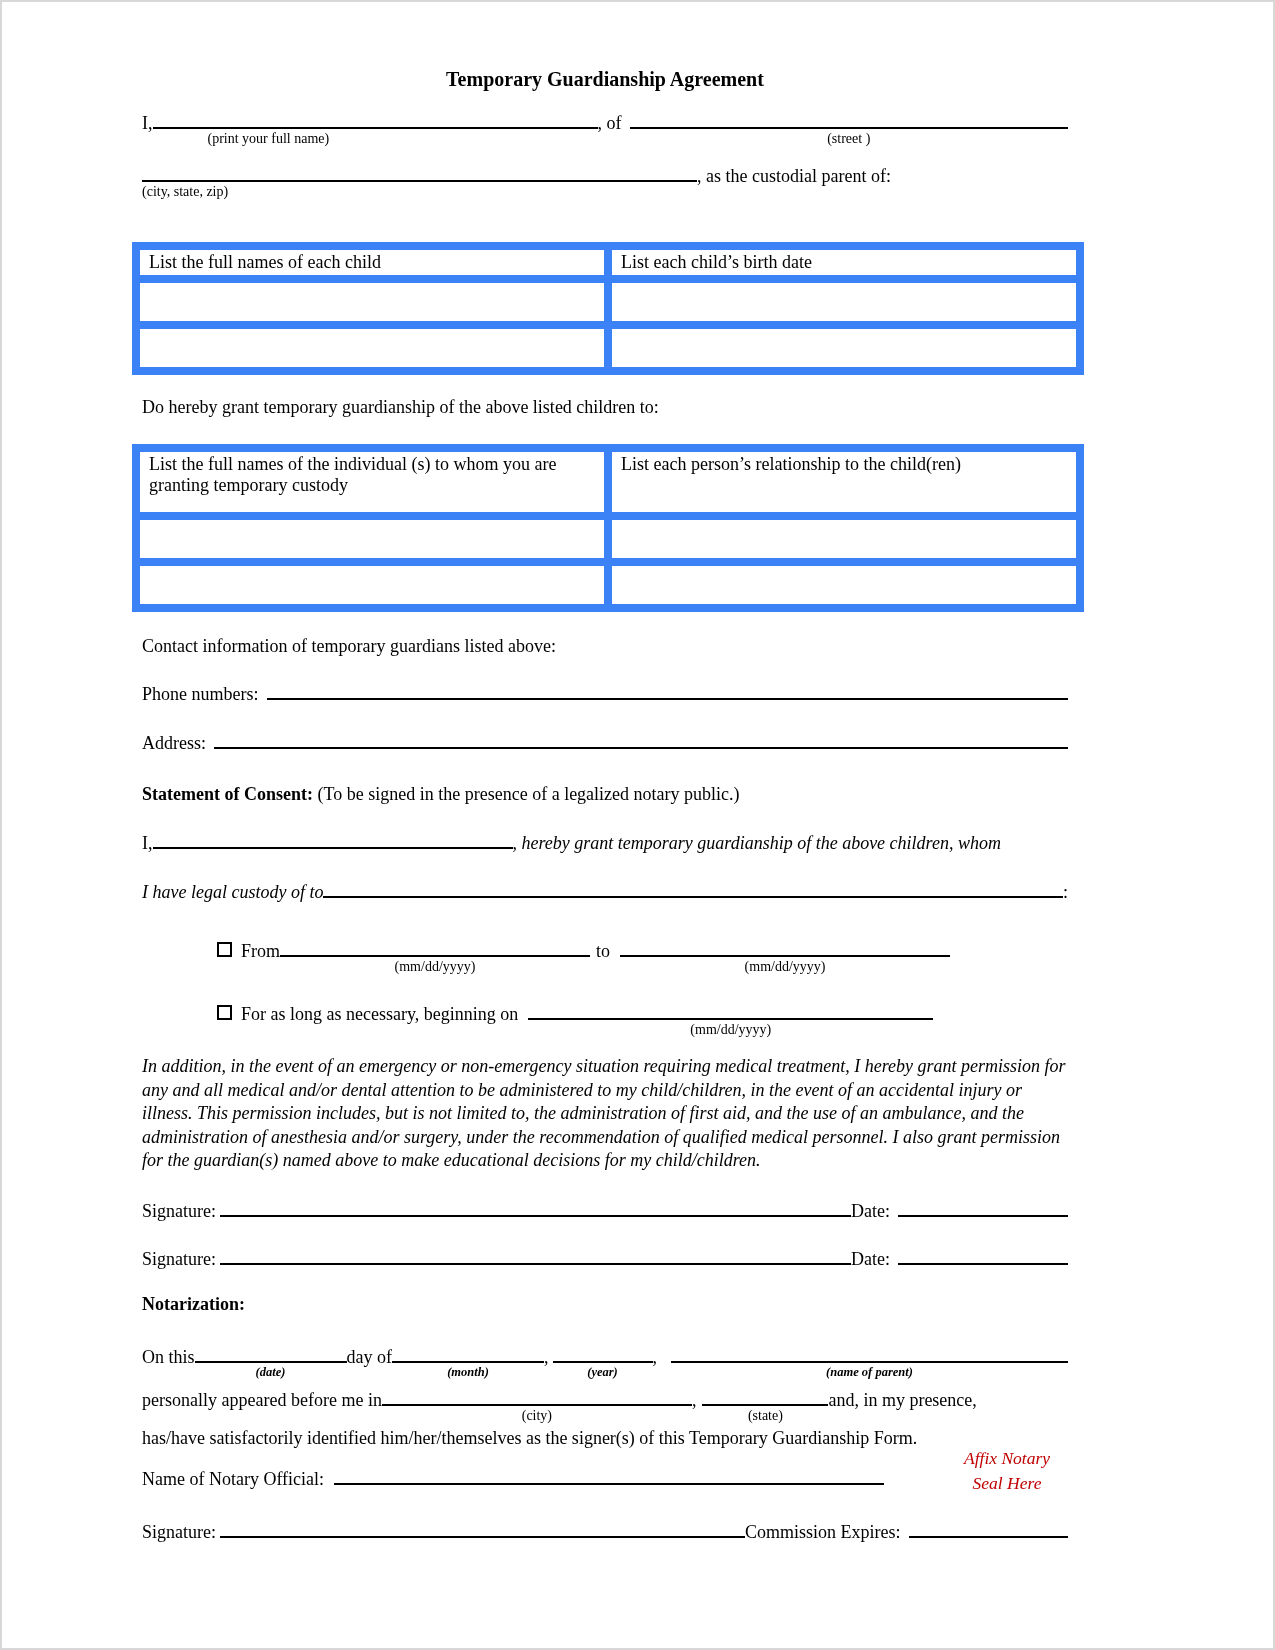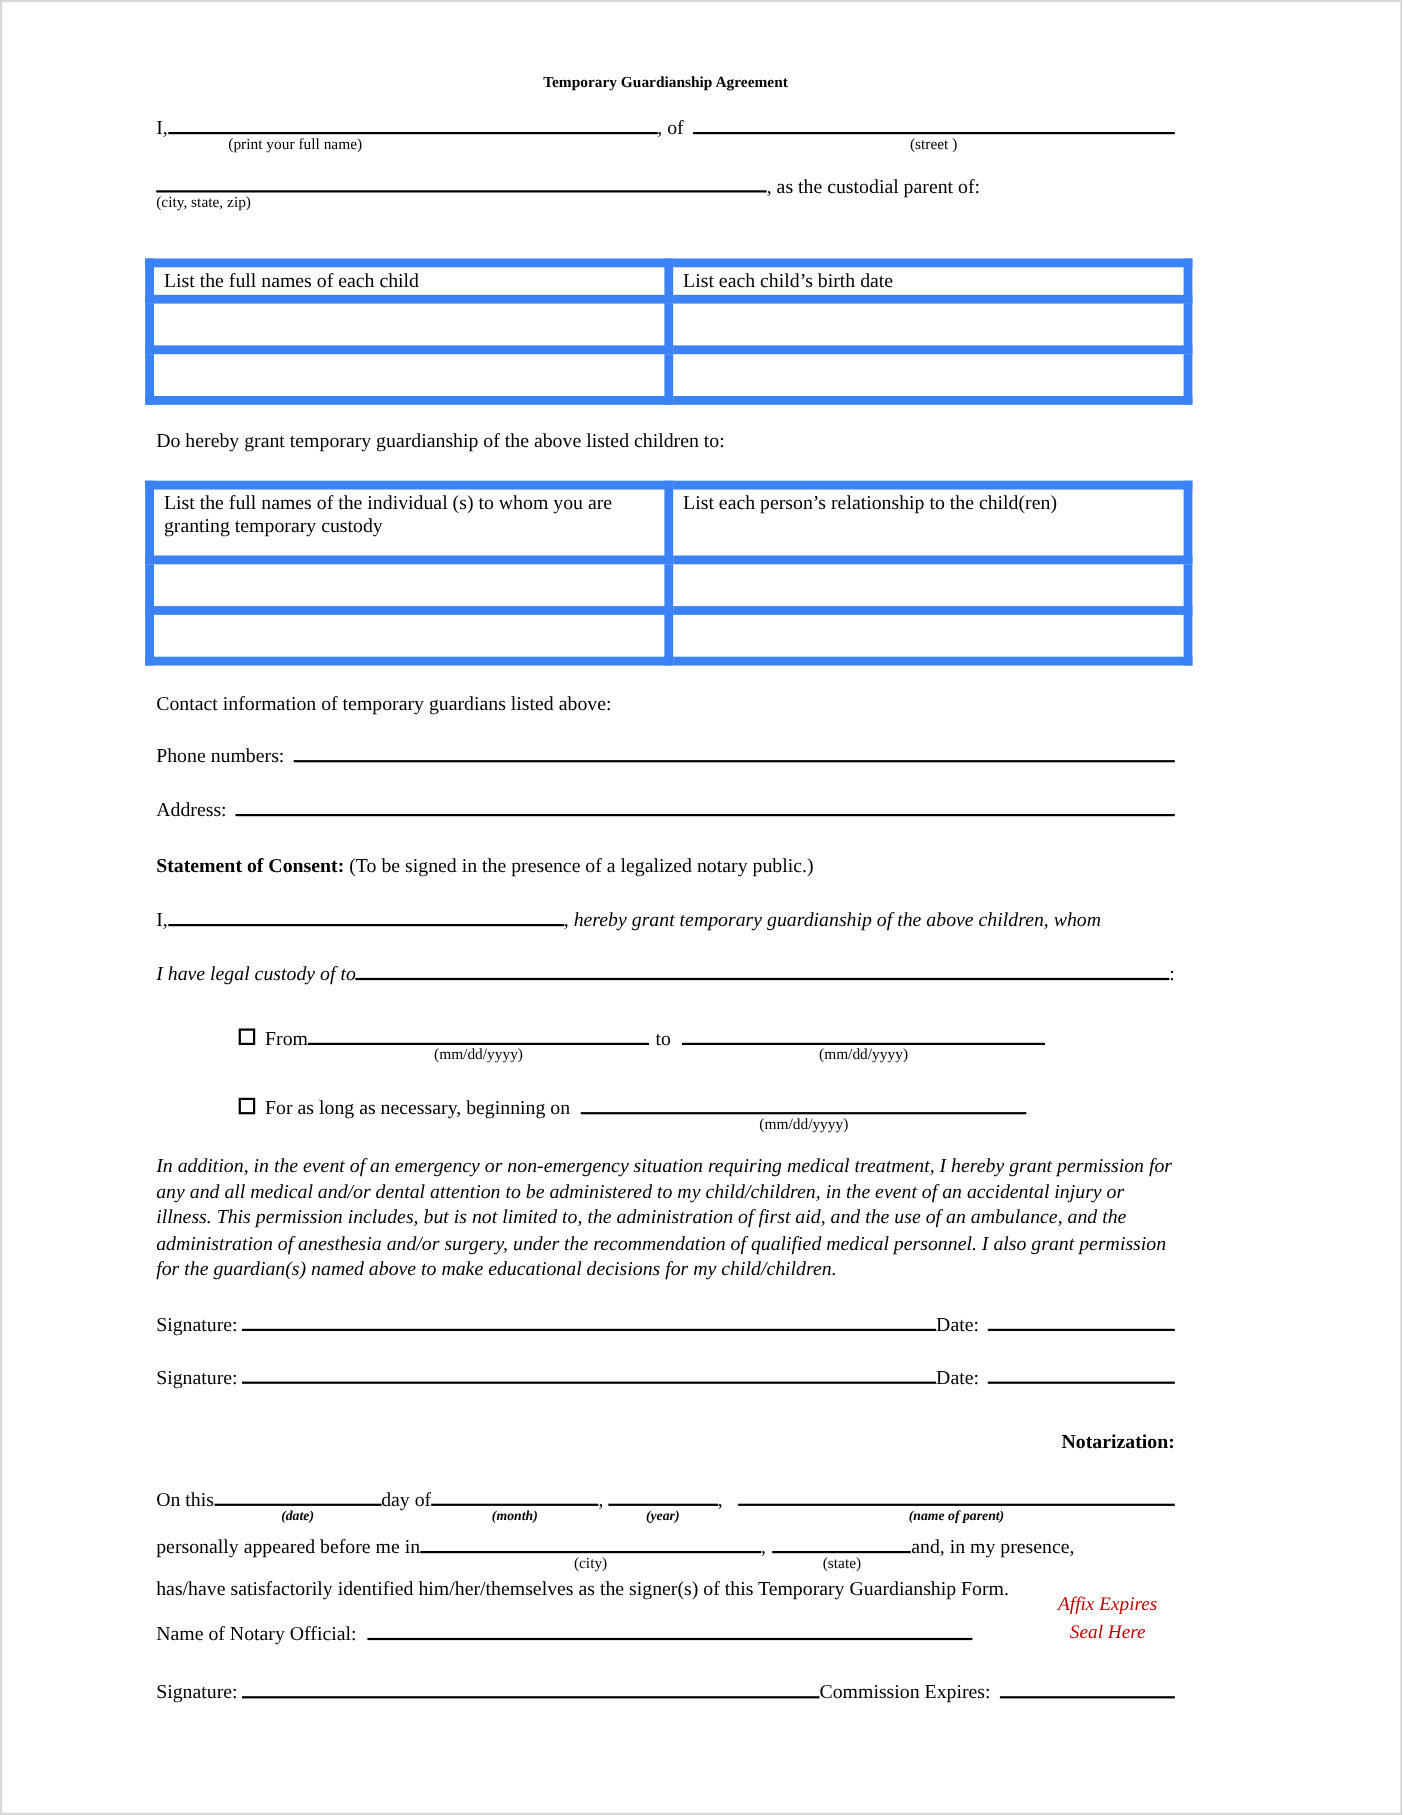--- a/index.html
+++ b/index.html
@@ -8,21 +8,21 @@
     width:1275px; height:1650px;
     font-family:"Liberation Serif", serif;
     color:#000; font-size:18px;
   }
   .page {
     position:relative; width:1275px; height:1650px;
     padding:66px 205px 0 140px;
     border:2px solid #d8d8d8;
     background:#fff;
   }
-  .title { text-align:center; font-size:14px; font-weight:bold; }
+  .title { text-align:center; font-size:20px; font-weight:bold; }
   .row { display:flex; align-items:baseline; white-space:nowrap; }
   .lbl { white-space:nowrap; }
   .blank {
     display:inline-block; position:relative;
     height:0; border-bottom:2px solid #000;
   }
   .grow { flex:1; }
   .hint {
     position:absolute; top:4px; left:0; width:100%;
     text-align:center; font-size:14px; font-style:normal; font-weight:normal;
@@ -60,21 +60,21 @@
   .m-address { margin-top:28px; }
   .m-phone { margin-top:27px; }
   .m-statement { margin-top:30px; }
   .m-consent1 { margin-top:28px; }
   .m-custody { margin-top:28px; }
   .m-check1 { margin-top:38px; margin-left:75px; }
   .m-check2 { margin-top:42px; margin-left:75px; }
   .m-para { margin-top:30px; }
   .m-sig1 { margin-top:28px; }
   .m-sig2 { margin-top:27px; }
-  .m-notar { margin-top:37px;text-align:right; }
+  .m-notar { margin-top:24px; }
   .m-onthis { margin-top:32px; }
   .m-appeared { margin-top:22px; }
   .m-identified { margin-top:17px; }
   .m-notaryname { margin-top:20px;text-align:center; }
   .m-bottom { margin-top:32px; }
   
   .g4 { margin-left:4px; } .g6 { margin-left:6px; } .g8 { margin-left:8px; }
   .g10 { margin-left:10px; } .g14 { margin-left:14px; }
   
   .w-name1 { width:445px; } .w-csz { width:555px; }
@@ -245,21 +245,21 @@
     <span class="lbl">,</span>
     <span class="blank w-state g6">
       <span class="hint">(state)</span>
     </span>
     <span class="lbl">and, in my presence,</span>
   </div>
 
   <div class="m-identified">has/have satisfactorily identified him/her/themselves as the signer(s) of this Temporary Guardianship Form.</div>
 
   <div class="seal-note" style="color: rgb(192, 0, 0);">
-    <div>Affix Expires</div>
+    <div>Affix Notary</div>
     <div>Seal Here</div>
   </div>
 
   <div class="row m-notaryname">
     <span class="lbl">Name of Notary Official:</span>
     <span class="blank w-notaryname g10"></span>
   </div>
 
   <div class="row m-bottom">
     <span class="lbl">Signature:</span>

